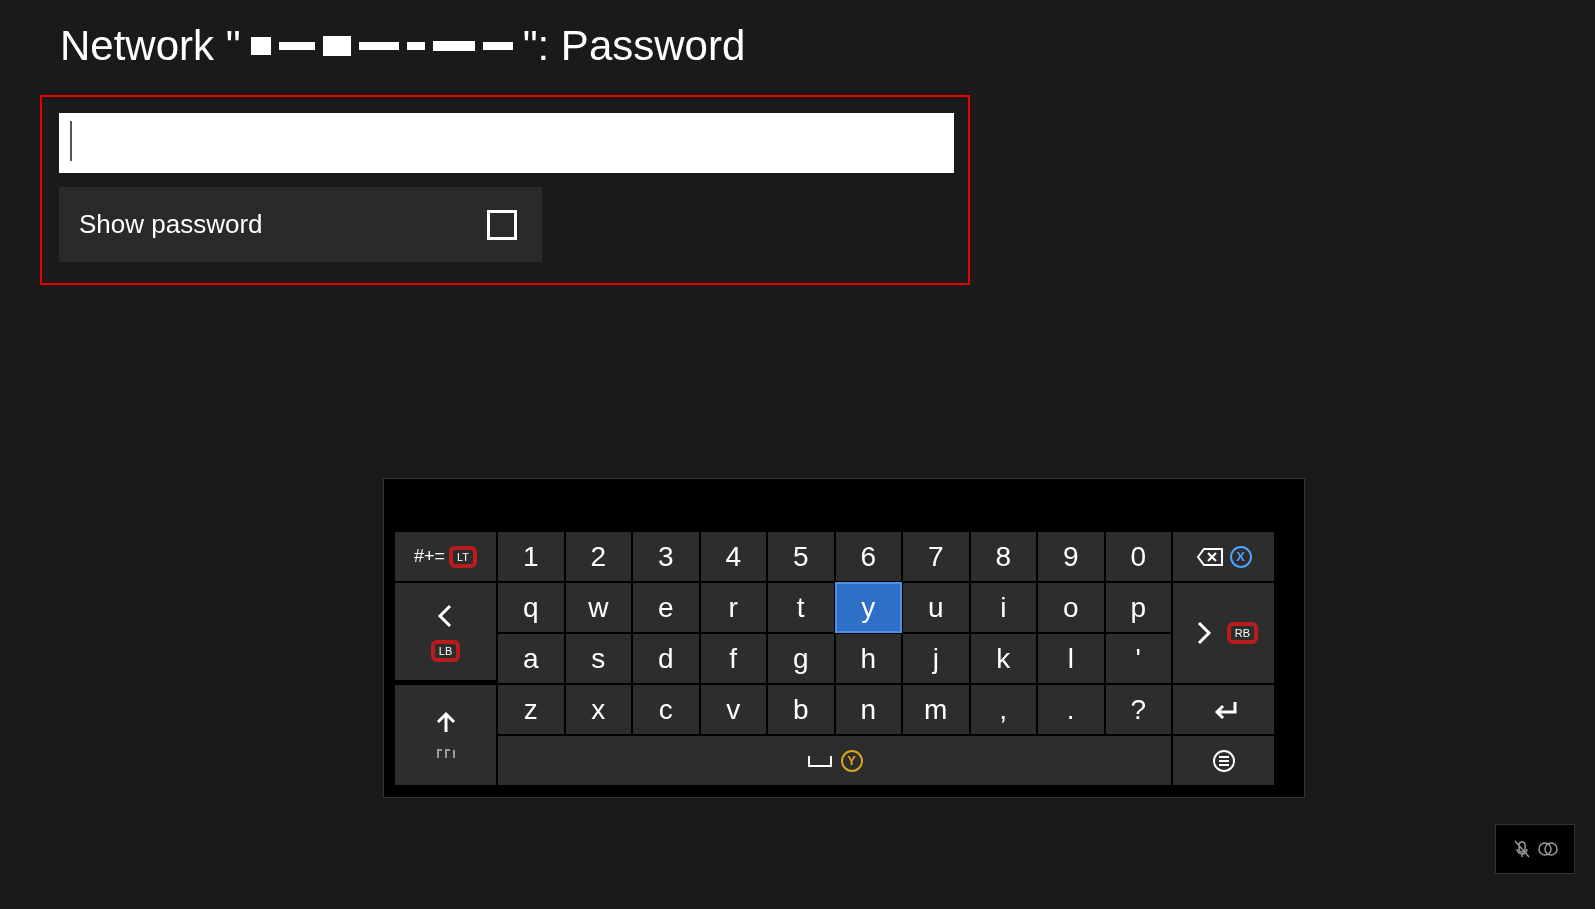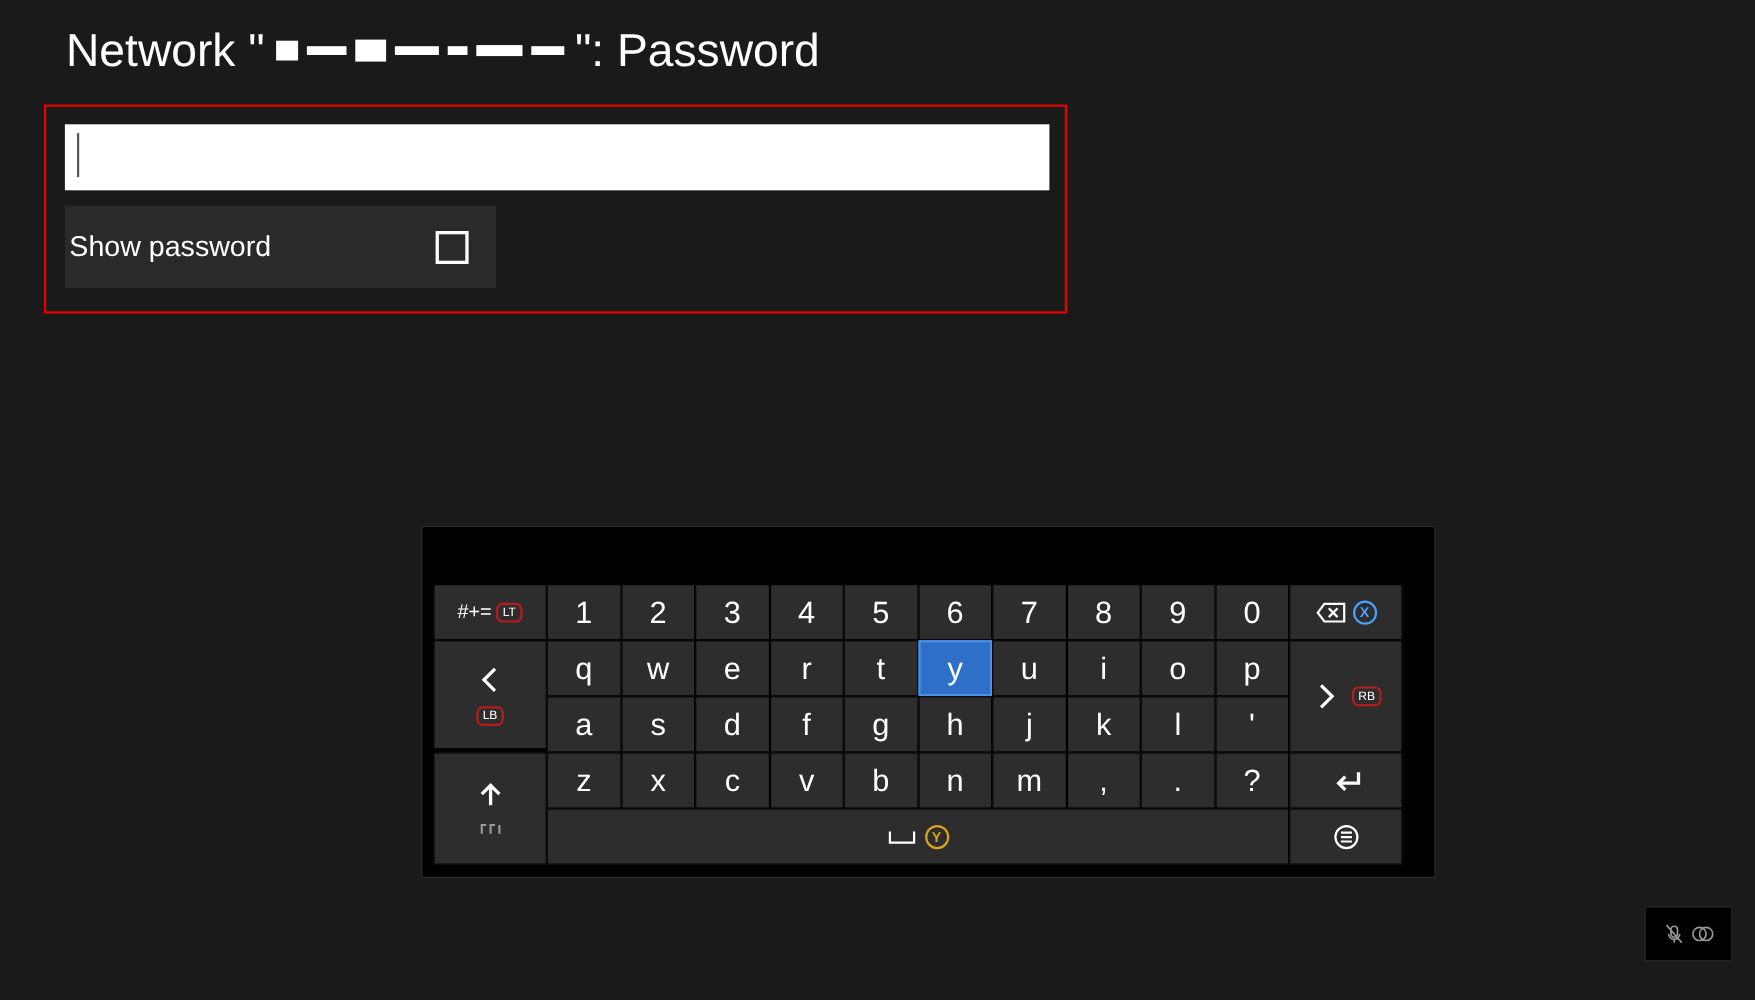--- a/index.html
+++ b/index.html
@@ -59,27 +59,27 @@
       top: 24px;
       left: 28px;
       width: 2px;
       height: 40px;
       background: #555;
     }
     .show-password {
       position: absolute;
       top: 90px;
       left: 17px;
-      width: 392px;
+      width: 483px;
       height: 75px;
       background: #2a2a2a;
       display: flex;
       align-items: center;
       justify-content: space-between;
-      padding: 0 25px 0 4px;
+      padding: 0 25px 0 20px;
     }
     .show-password-label {
       font-size: 26px;
       font-weight: 300;
       color: #fff;
     }
     .checkbox {
       width: 30px;
       height: 30px;
       border: 3px solid #fff;
@@ -111,21 +111,21 @@
       align-items: center;
       justify-content: center;
       cursor: pointer;
     }
     .key.highlighted {
       background: #2e6fc7;
       border: 2px solid #4b92e8;
     }
     .key-symbols { font-size: 18px; display:flex; align-items:center; gap:4px;}
     .lt-badge{
-      border:2px solid #b91c1c;
+      border:4px solid #b91c1c;
       border-radius:6px;
       padding:0 4px;
       font-size:11px;
       line-height:14px;
     }
     .arrow-svg { stroke:#fff; stroke-width:3; fill:none; }
     .badge-circ{
       width:22px;height:22px;border:2px solid;border-radius:50%;
       display:flex;align-items:center;justify-content:center;font-size:13px;font-weight:bold;
     }

